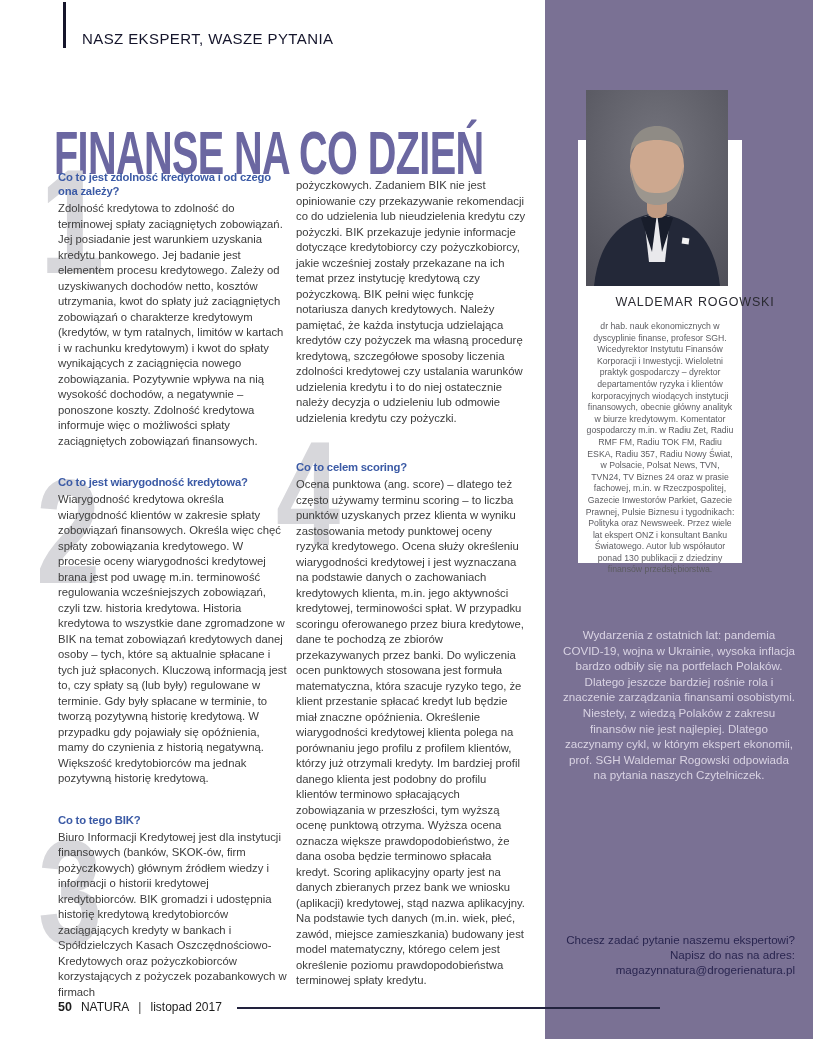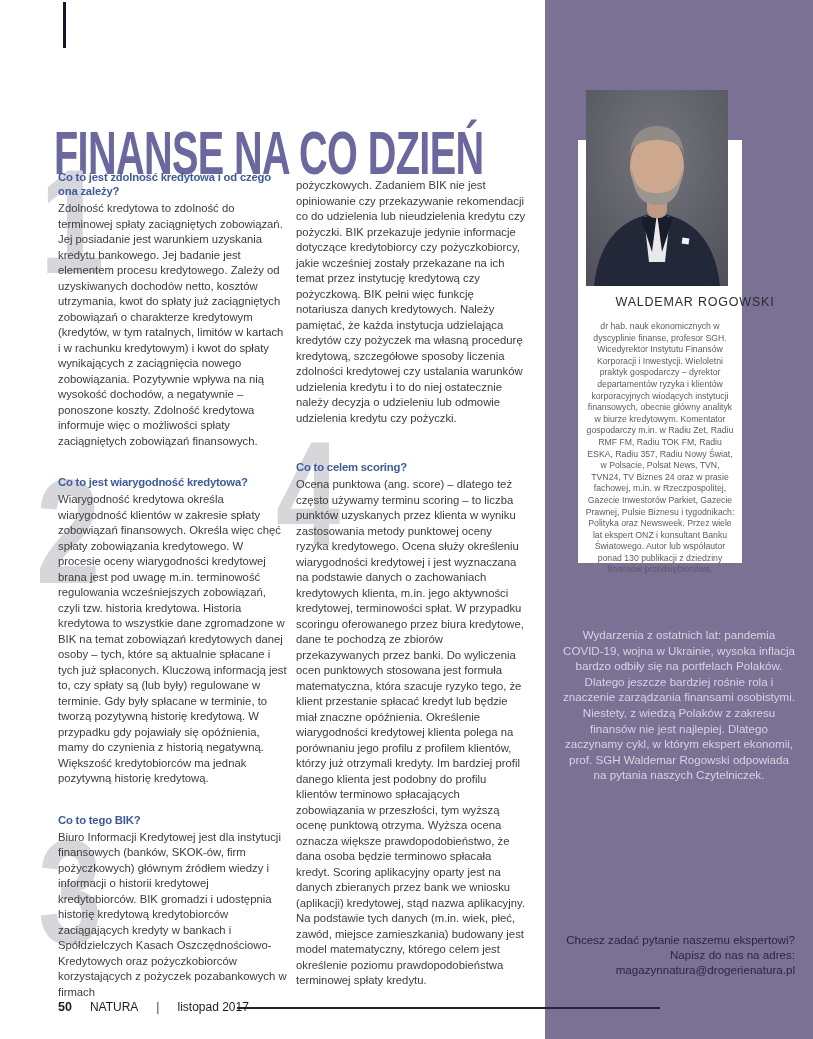--- a/index.html
+++ b/index.html
@@ -60,31 +60,32 @@
     position:absolute;left:18px;top:627px;width:232px;
     text-align:center;font-size:11.6px;line-height:15.6px;color:#d9d3e3;
   }
   .sidebar-contact{
     position:absolute;left:18px;top:932px;width:232px;
     text-align:right;font-size:11.6px;line-height:15.2px;color:#29254f;
   }
   .contact-email{display:block;}
   
   .footer-rule{position:absolute;left:237px;top:1007px;width:423px;height:2px;background:#22223e;z-index:2;}
-  .footer{position:absolute;left:58px;top:1000px;z-index:2;display:flex;align-items:baseline;gap:18px;
+  .footer{position:absolute;left:58px;top:1000px;z-index:2;display:flex;align-items:baseline;gap:9px;
     font-size:12px;color:#1d1d1d;}
   .page-number{font-weight:bold;font-size:12.5px;}
   .footer-sep{color:#444;}
 </style>
 </head>
 <body>
 
 <div class="page">
 
   <div class="kicker-rule"></div>
+  <div class="kicker">NASZ EKSPERT, WASZE PYTANIA</div>
 
   <h1 class="page-title">FINANSE NA CO DZIEŃ</h1>
 
   <div class="big-num num-1">1</div>
   <div class="big-num num-2">2</div>
   <div class="big-num num-3">3</div>
   <div class="big-num num-4">4</div>
 
   <div class="col col-1">
     <section class="article">

